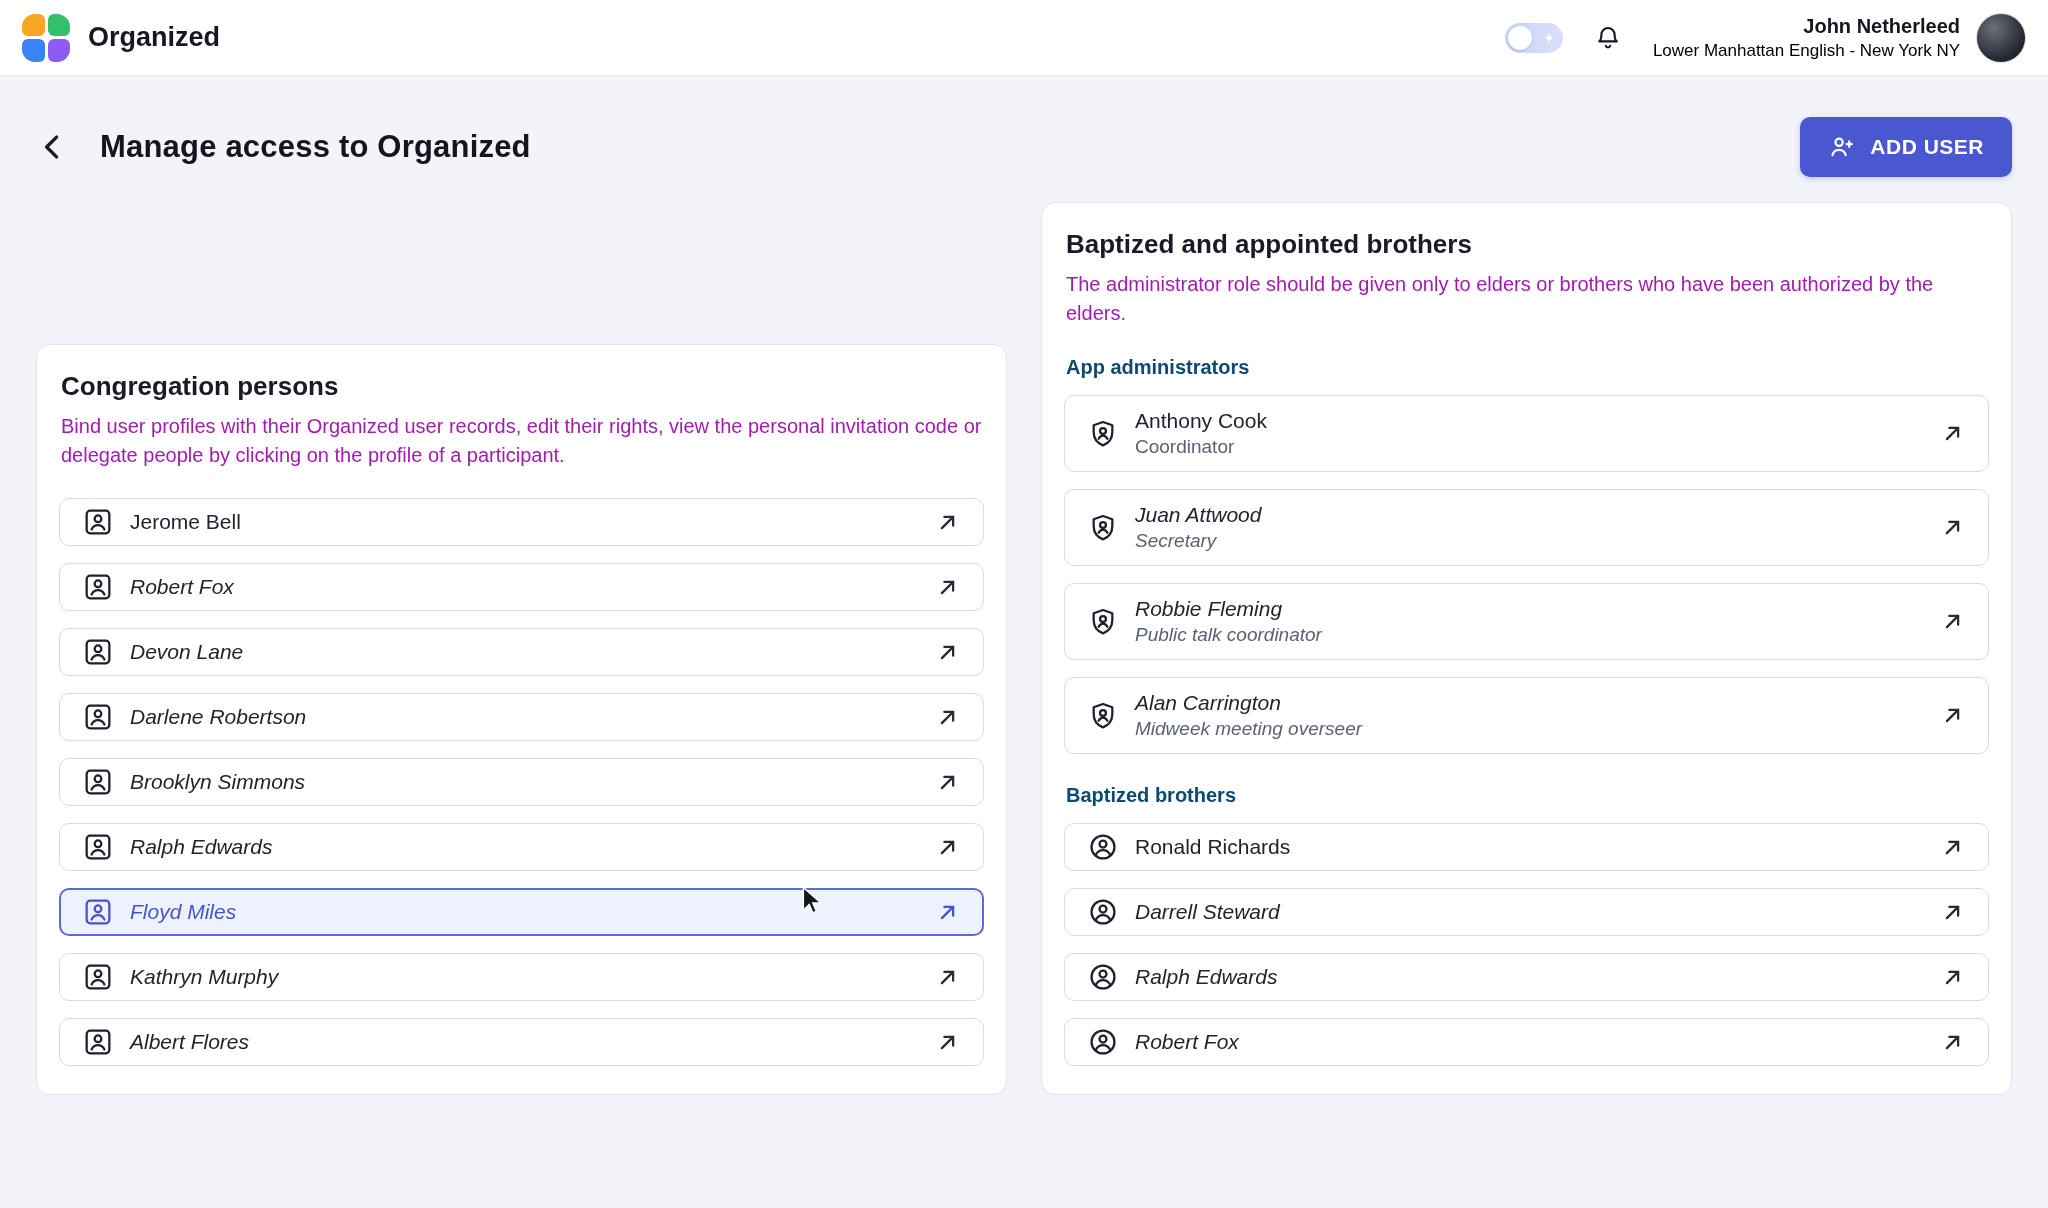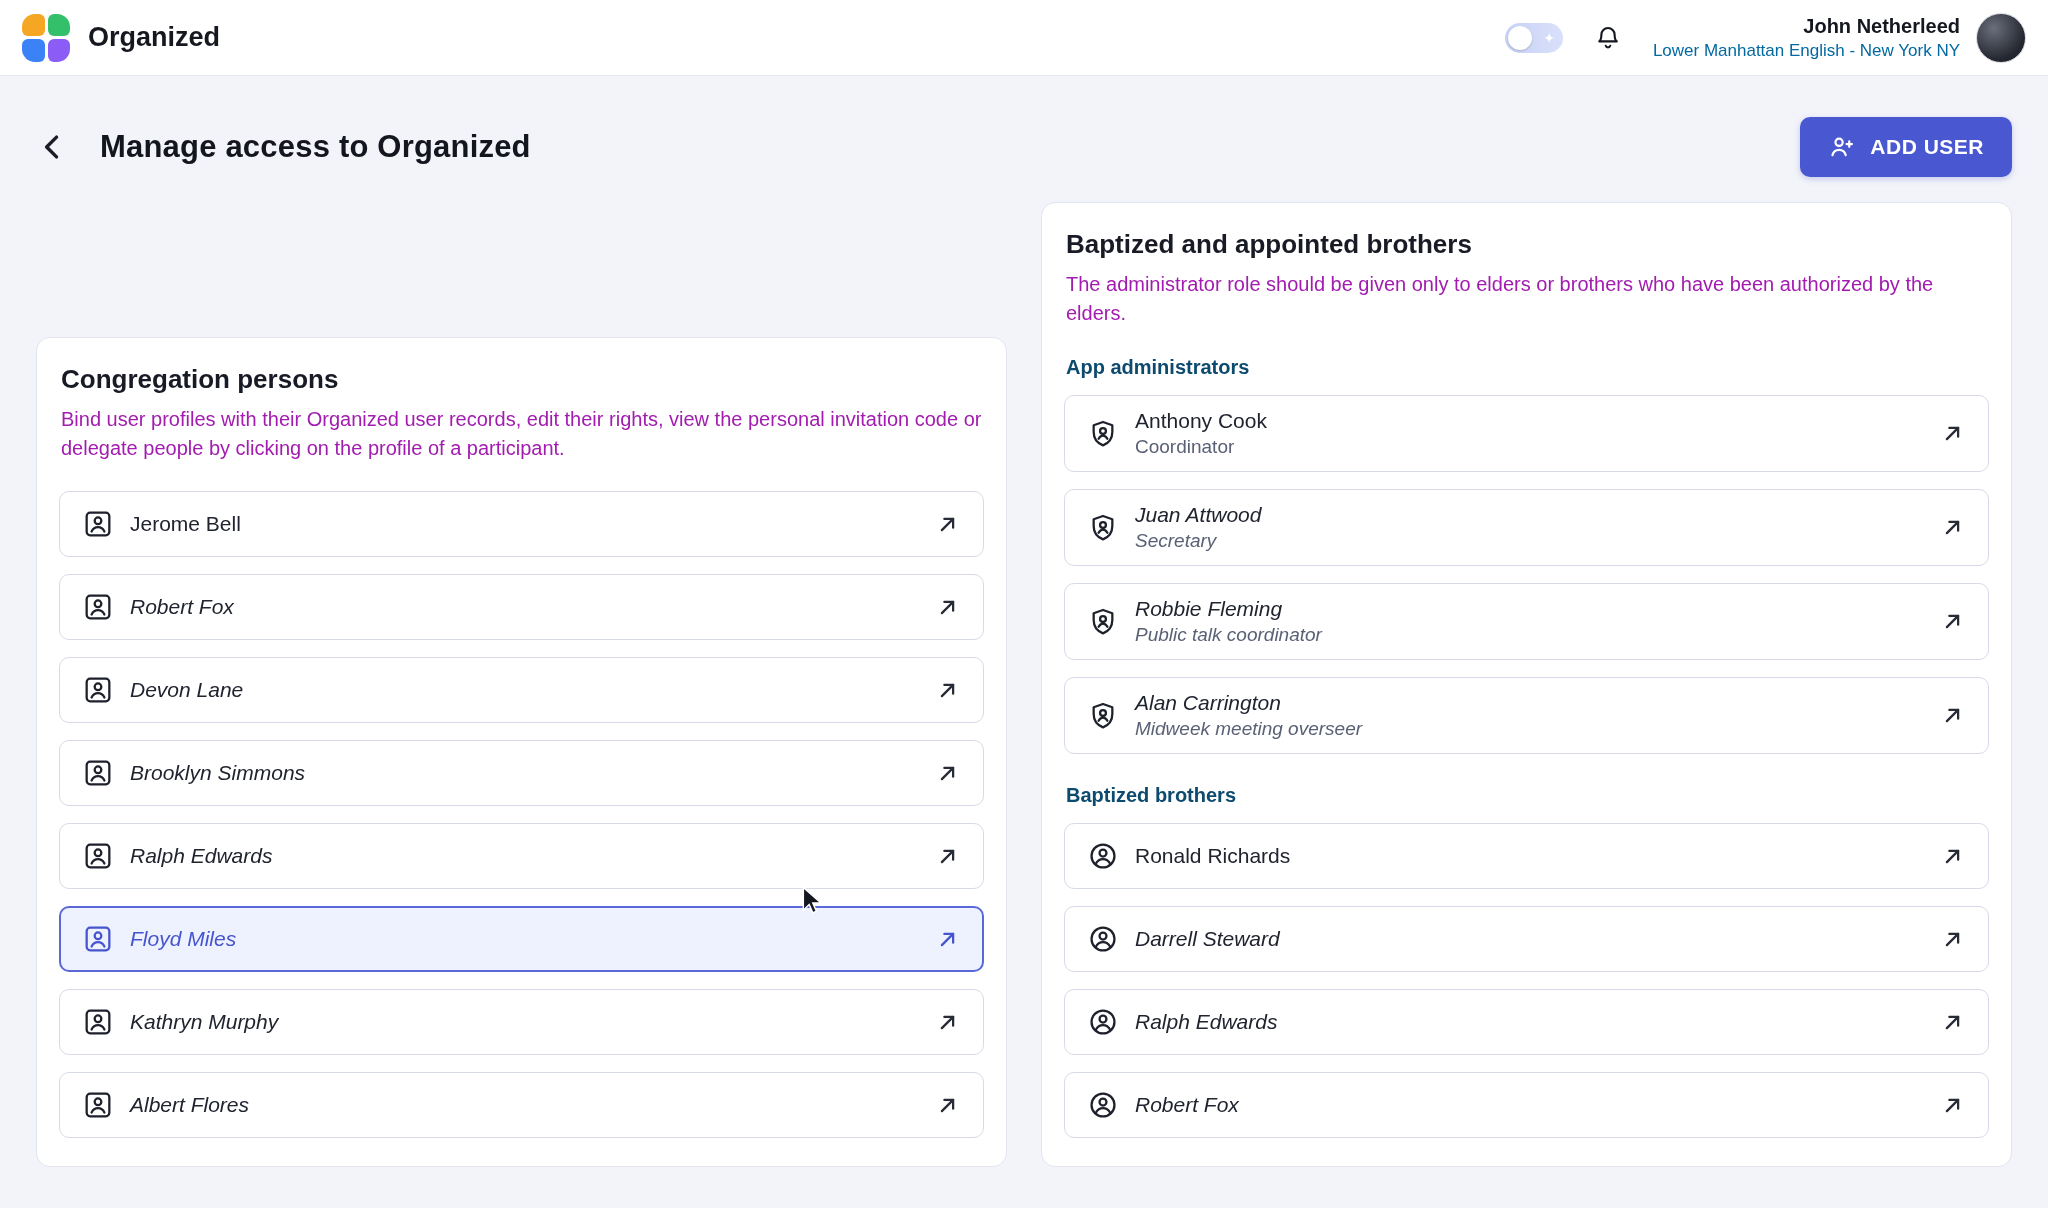--- a/index.html
+++ b/index.html
@@ -44,21 +44,21 @@
     position:absolute;left:3px;top:3px;width:24px;height:24px;border-radius:50%;
     background:#ffffff;box-shadow:0 1px 2px rgba(0,0,0,.2);
   }
   .toggle .spark{
     position:absolute;right:8px;top:5px;color:#ffffff;font-size:14px;line-height:20px;
   }
   .bell{width:30px;height:30px;color:#14171f;cursor:pointer;}
   .user-block{display:flex;align-items:center;gap:16px;}
   .user-texts{display:flex;flex-direction:column;align-items:flex-end;gap:3px;}
   .user-name{font-size:20px;font-weight:700;color:#14171f;}
-  .user-sub{font-size:17px;color:#0369a1;}
+  .user-sub{font-size:17px;color:#000000;}
   .avatar{
     width:50px;height:50px;border-radius:50%;cursor:pointer;
     background:radial-gradient(circle at 35% 30%, #6b6f7c, #23262e 70%);
     border:1px solid #d8dae2;
   }
   
   .page{padding:0 36px;}
   .page-header{
     display:flex;align-items:center;justify-content:space-between;
     margin-top:40px;margin-bottom:24px;height:62px;
@@ -84,21 +84,21 @@
   .panel-desc{font-size:20px;line-height:29px;color:#a21caf;margin:8px 0 28px 2px;max-width:930px;}
   .section-label{font-size:20px;font-weight:700;color:#0c4a6e;margin:4px 0 16px 2px;}
   .section-label.second{margin-top:30px;}
   
   .row{
     display:flex;align-items:center;gap:16px;
     border:1px solid #d7dae8;border-radius:10px;background:#ffffff;
     padding:0 22px;cursor:pointer;
   }
   .row + .row{margin-top:17px;font-style:italic;}
-  .row.single{height:66px;}
+  .row.single{height:48px;}
   .row.double{height:77px;}
   .row .licon{width:32px;height:32px;color:#1d212c;flex:0 0 auto;}
   .row .name{font-size:21px;color:#20242f;}
   .row .texts{display:flex;flex-direction:column;gap:3px;}
   .row .role{font-size:19px;color:#5a6175;}
   .row .arrow{margin-left:auto;width:27px;height:27px;color:#272b36;flex:0 0 auto;cursor:pointer;}
   .row.selected{
     background:var(--selected-bg);
     border:2px solid var(--selected-border);
     padding:0 21px;
@@ -224,20 +224,29 @@
           </svg>
         <span class="name">Devon Lane</span>
         <svg class="arrow" viewBox="0 0 24 24">
             <use href="#i-arrow-ne"></use>
           </svg>
       </div>
       <div class="row single">
         <svg class="licon" viewBox="0 0 24 24">
             <use href="#i-card-person"></use>
           </svg>
+        <span class="name">Darlene Robertson</span>
+        <svg class="arrow" viewBox="0 0 24 24">
+            <use href="#i-arrow-ne"></use>
+          </svg>
+      </div>
+      <div class="row single">
+        <svg class="licon" viewBox="0 0 24 24">
+            <use href="#i-card-person"></use>
+          </svg>
         <span class="name">Brooklyn Simmons</span>
         <svg class="arrow" viewBox="0 0 24 24">
             <use href="#i-arrow-ne"></use>
           </svg>
       </div>
       <div class="row single">
         <svg class="licon" viewBox="0 0 24 24">
             <use href="#i-card-person"></use>
           </svg>
         <span class="name">Ralph Edwards</span>

